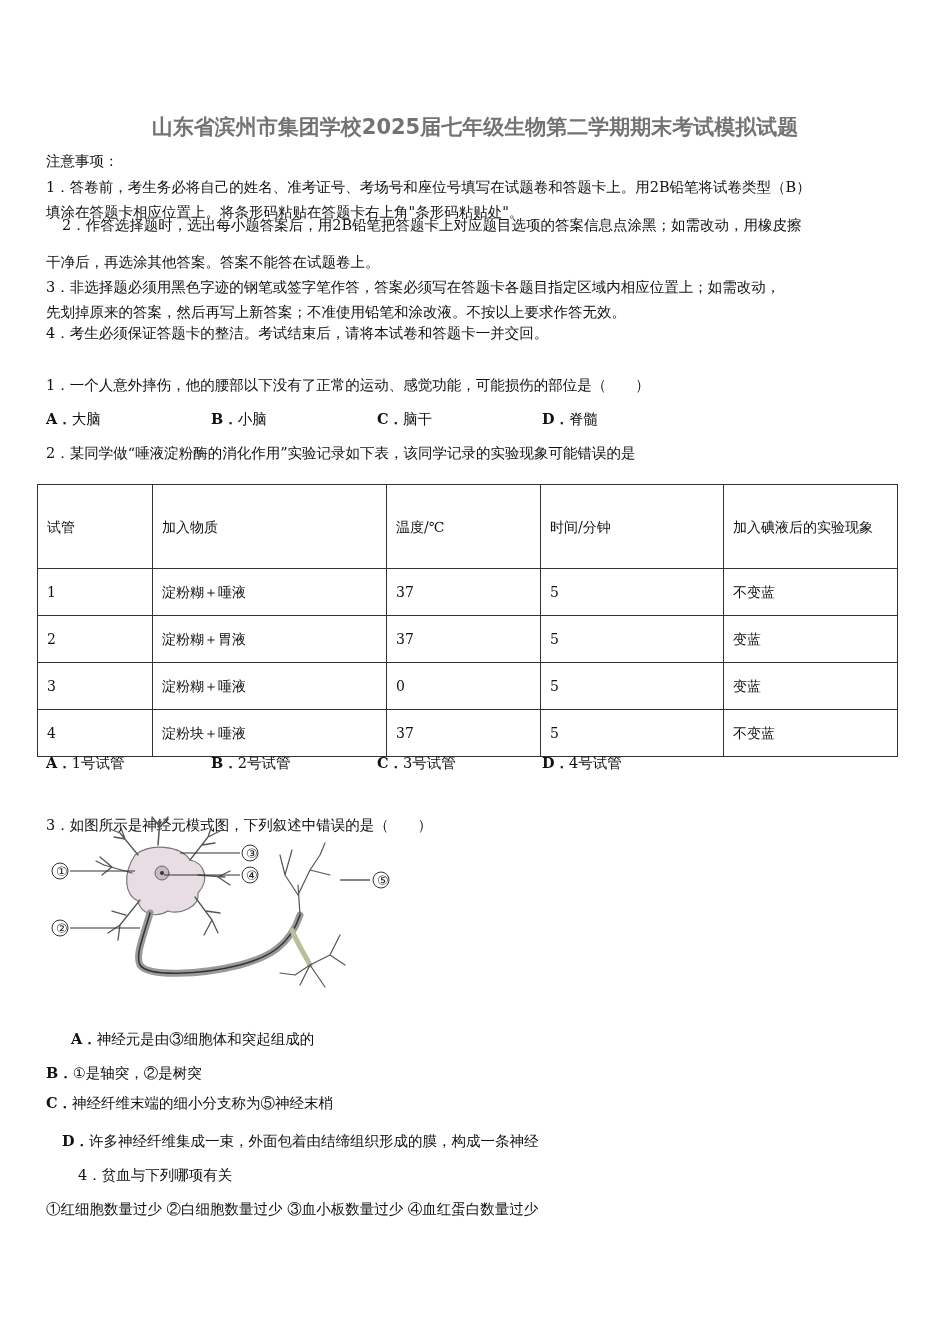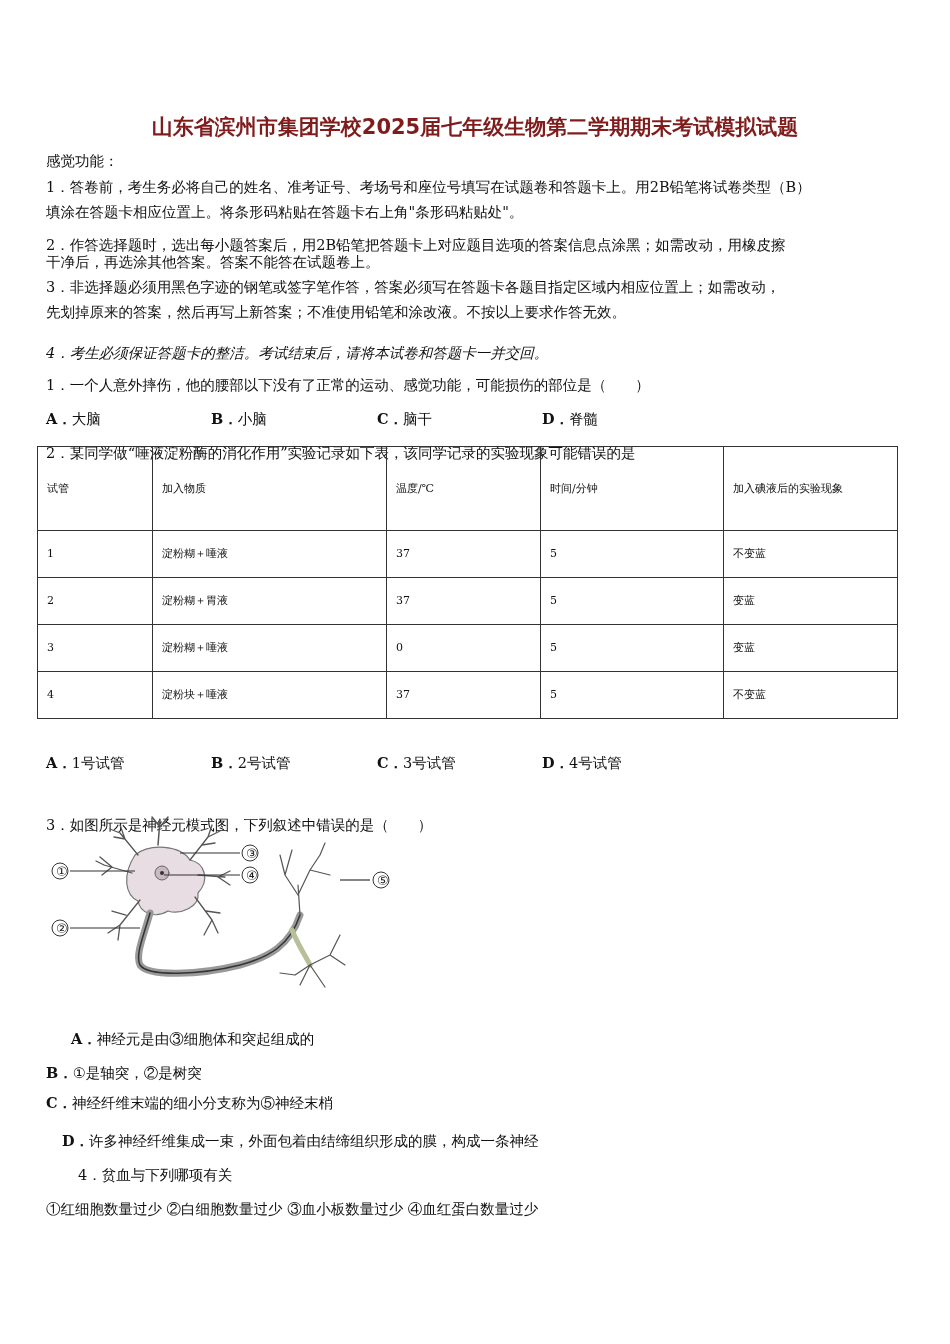--- a/index.html
+++ b/index.html
@@ -4,42 +4,42 @@
 <style>
   html, body { margin: 0; padding: 0; background: #ffffff; }
   body {
     width: 950px; height: 1344px; position: relative; overflow: hidden;
     font-family: "DejaVu Serif", "Liberation Serif", serif;
     color: #111; font-size: 14.5px;
   }
   .title {
     position: absolute; left: 0; top: 113px; width: 950px; text-align: center;
     font-family: "DejaVu Sans", "Liberation Sans", sans-serif;
-    font-weight: bold; font-size: 21px; letter-spacing: 0px; color: #7f1d1d;
+    font-weight: bold; font-size: 21px; letter-spacing: 0px; color: #737373;
   }
   .line { position: absolute; left: 46px; white-space: nowrap; }
   .notice-head { top: 152px; }
   .n1a { top: 178px; }
   .n1b { top: 203px; }
-  .n2a { top: 236px; }
+  .n2a { top: 216px; margin-left: 16px; }
   .n2b { top: 253px; }
   .n3a { top: 278px; }
   .n3b { top: 303px; }
-  .n4 { top: 344px; font-style: italic; }
+  .n4 { top: 324px; }
 
   .q1 { top: 376px; }
   .opts { position: absolute; top: 410px; left: 46px; width: 700px; height: 20px; }
   .opt { position: absolute; top: 0; white-space: nowrap; }
   .opt b, .lbl { font-weight: bold; }
   .q2 { top: 444px; }
 
   table.exp {
-    position: absolute; left: 37px; top: 446px; width: 860px;
+    position: absolute; left: 37px; top: 484px; width: 860px;
     border-collapse: collapse; table-layout: fixed;
-    font-size: 11px;
+    font-size: 14px;
     border-radius: 23px;
   }
   table.exp td {
     border: 1.5px solid #333; vertical-align: middle;
     padding: 0 0 0 9px; text-align: left; line-height: 28px;
   }
   table.exp tr.head td { height: 83px; }
   table.exp tr.row td { height: 46px; }
 
   .opts2 { position: absolute; top: 754px; left: 46px; width: 700px; height: 20px; }
@@ -52,21 +52,21 @@
   .q3c { top: 1094px; }
   .q3d { top: 1132px; margin-left: 16px; }
   .q4 { top: 1166px; margin-left: 32px; }
   .q4items { top: 1200px; }
 </style>
 </head>
 <body>
 
 <div class="title">山东省滨州市集团学校2025届七年级生物第二学期期末考试模拟试题</div>
 
-<div class="line notice-head">感觉功能：</div>
+<div class="line notice-head">注意事项：</div>
 <div class="line n1a">1．答卷前，考生务必将自己的姓名、准考证号、考场号和座位号填写在试题卷和答题卡上。用2B铅笔将试卷类型（B）</div>
 <div class="line n1b">填涂在答题卡相应位置上。将条形码粘贴在答题卡右上角"条形码粘贴处"。</div>
 <div class="line n2a">2．作答选择题时，选出每小题答案后，用2B铅笔把答题卡上对应题目选项的答案信息点涂黑；如需改动，用橡皮擦</div>
 <div class="line n2b">干净后，再选涂其他答案。答案不能答在试题卷上。</div>
 <div class="line n3a">3．非选择题必须用黑色字迹的钢笔或签字笔作答，答案必须写在答题卡各题目指定区域内相应位置上；如需改动，</div>
 <div class="line n3b">先划掉原来的答案，然后再写上新答案；不准使用铅笔和涂改液。不按以上要求作答无效。</div>
 <div class="line n4">4．考生必须保证答题卡的整洁。考试结束后，请将本试卷和答题卡一并交回。</div>
 
 <div class="line q1">1．一个人意外摔伤，他的腰部以下没有了正常的运动、感觉功能，可能损伤的部位是（　　）</div>
 <div class="opts">

